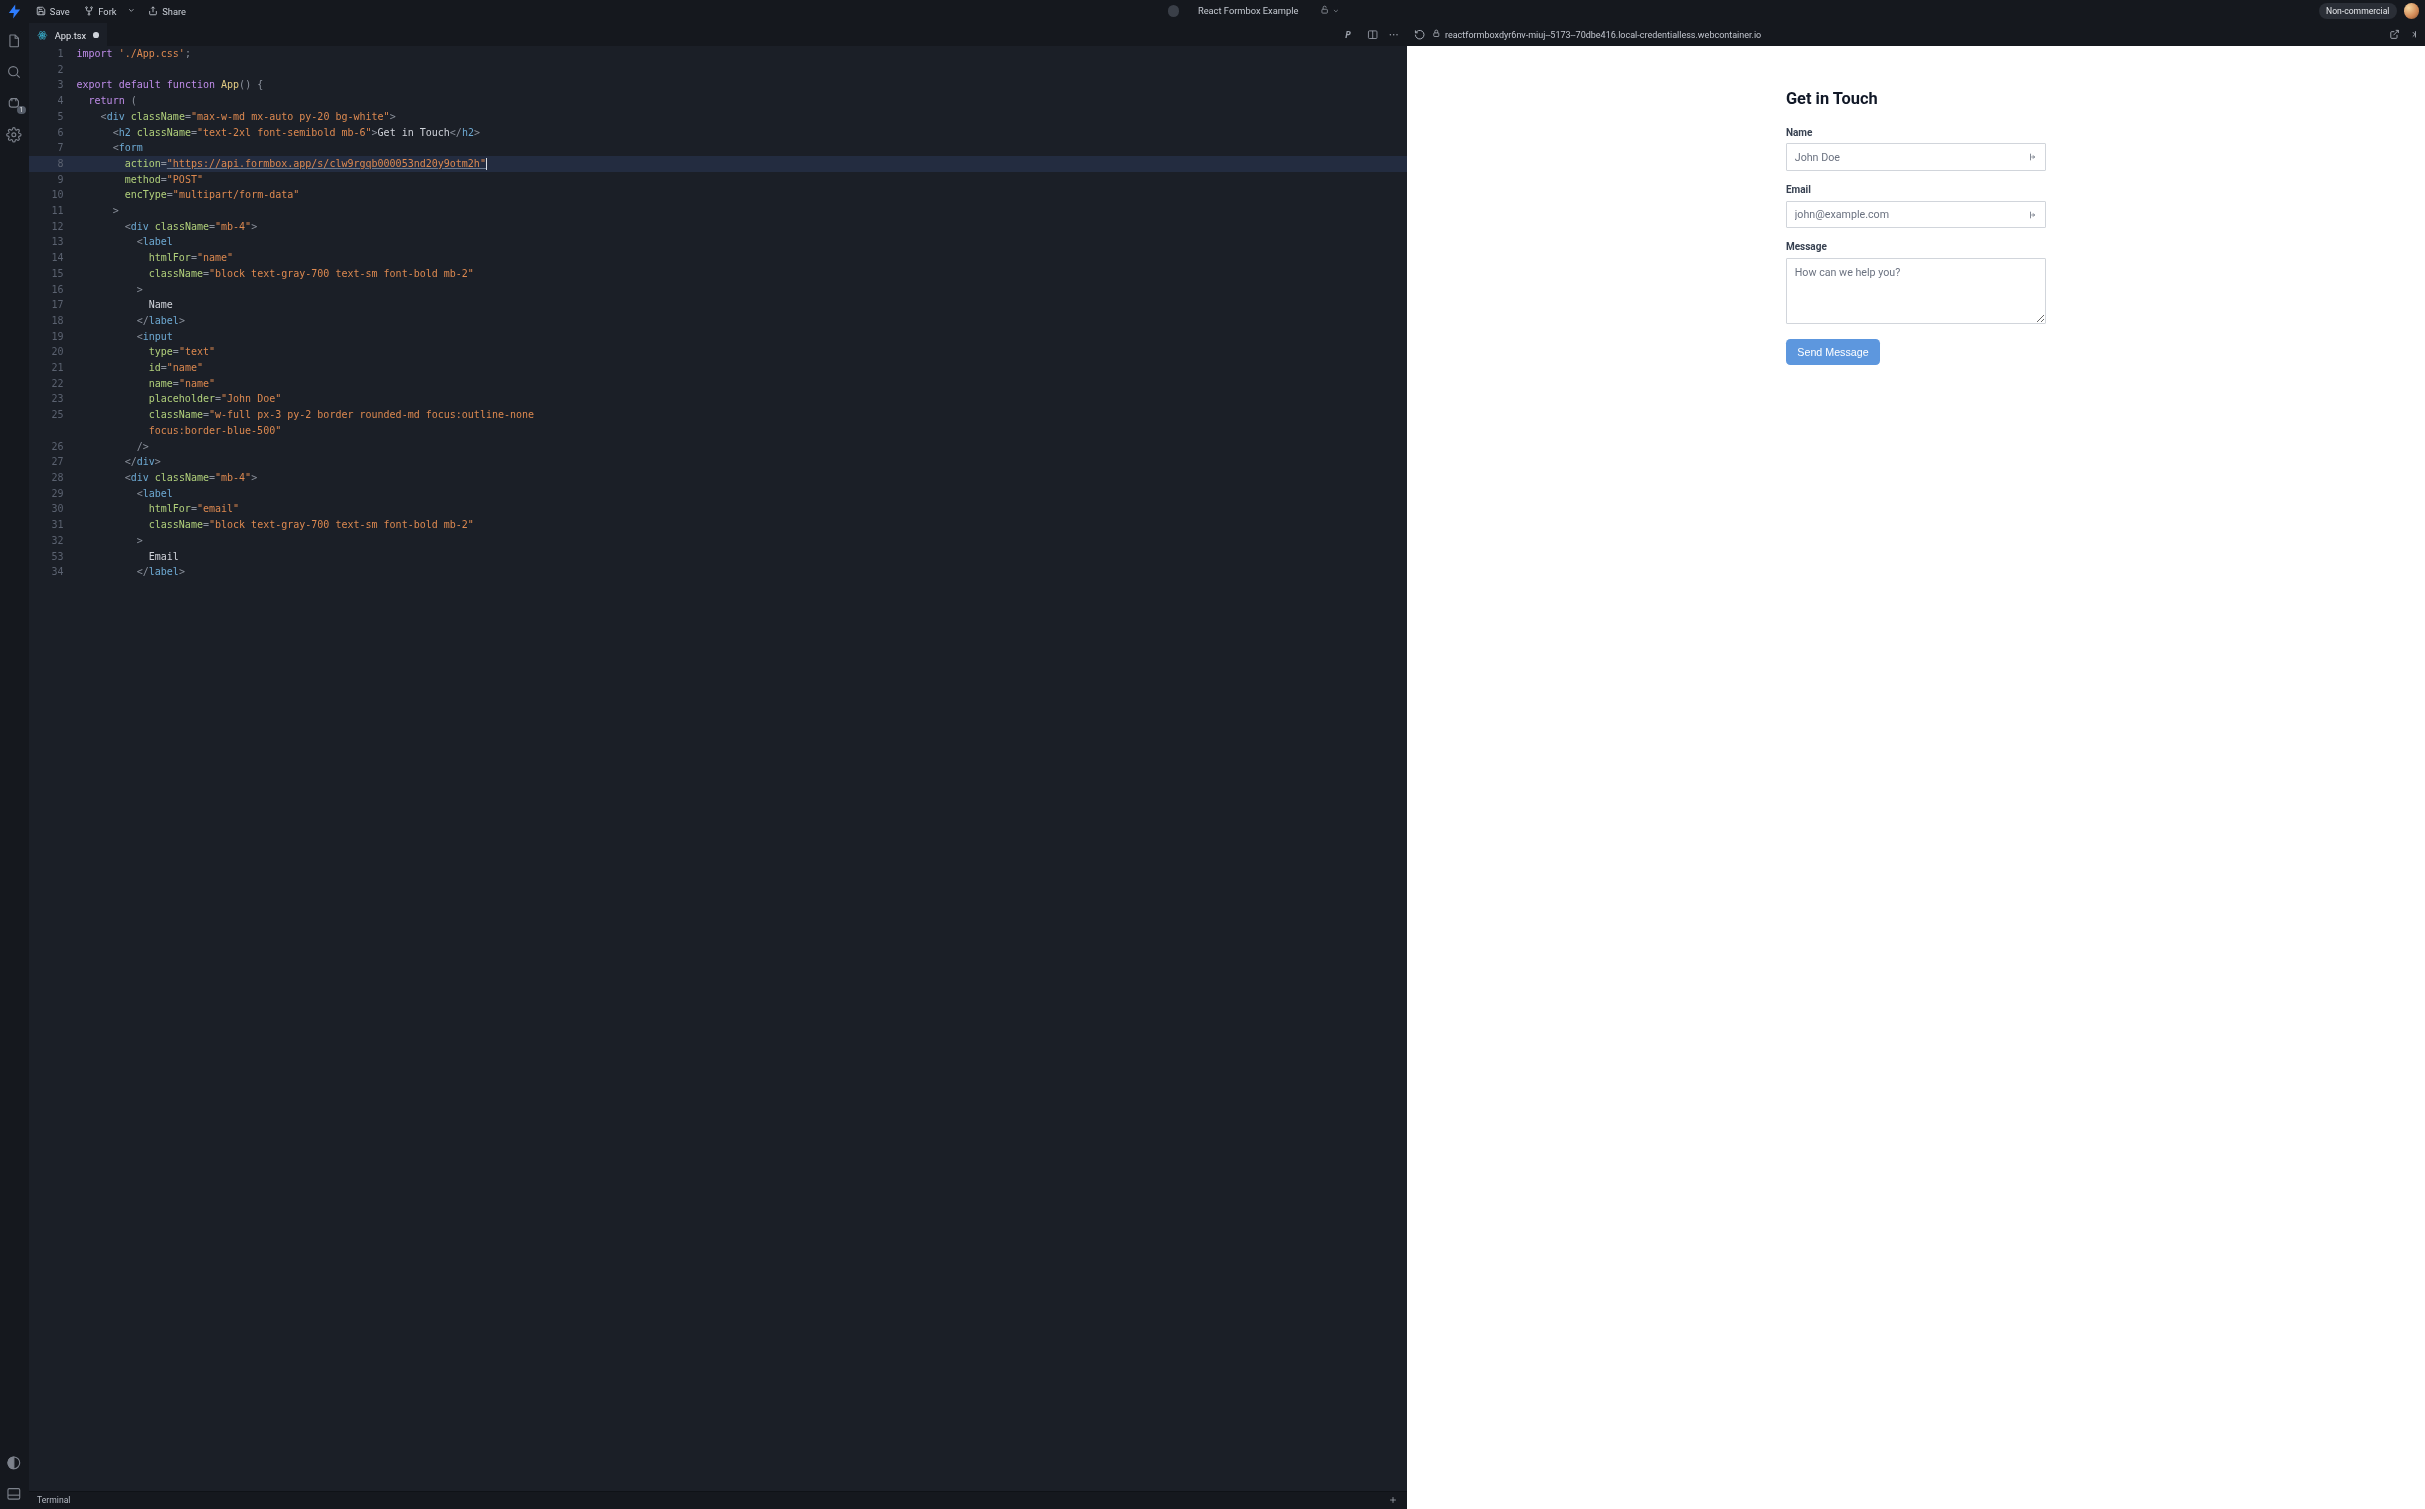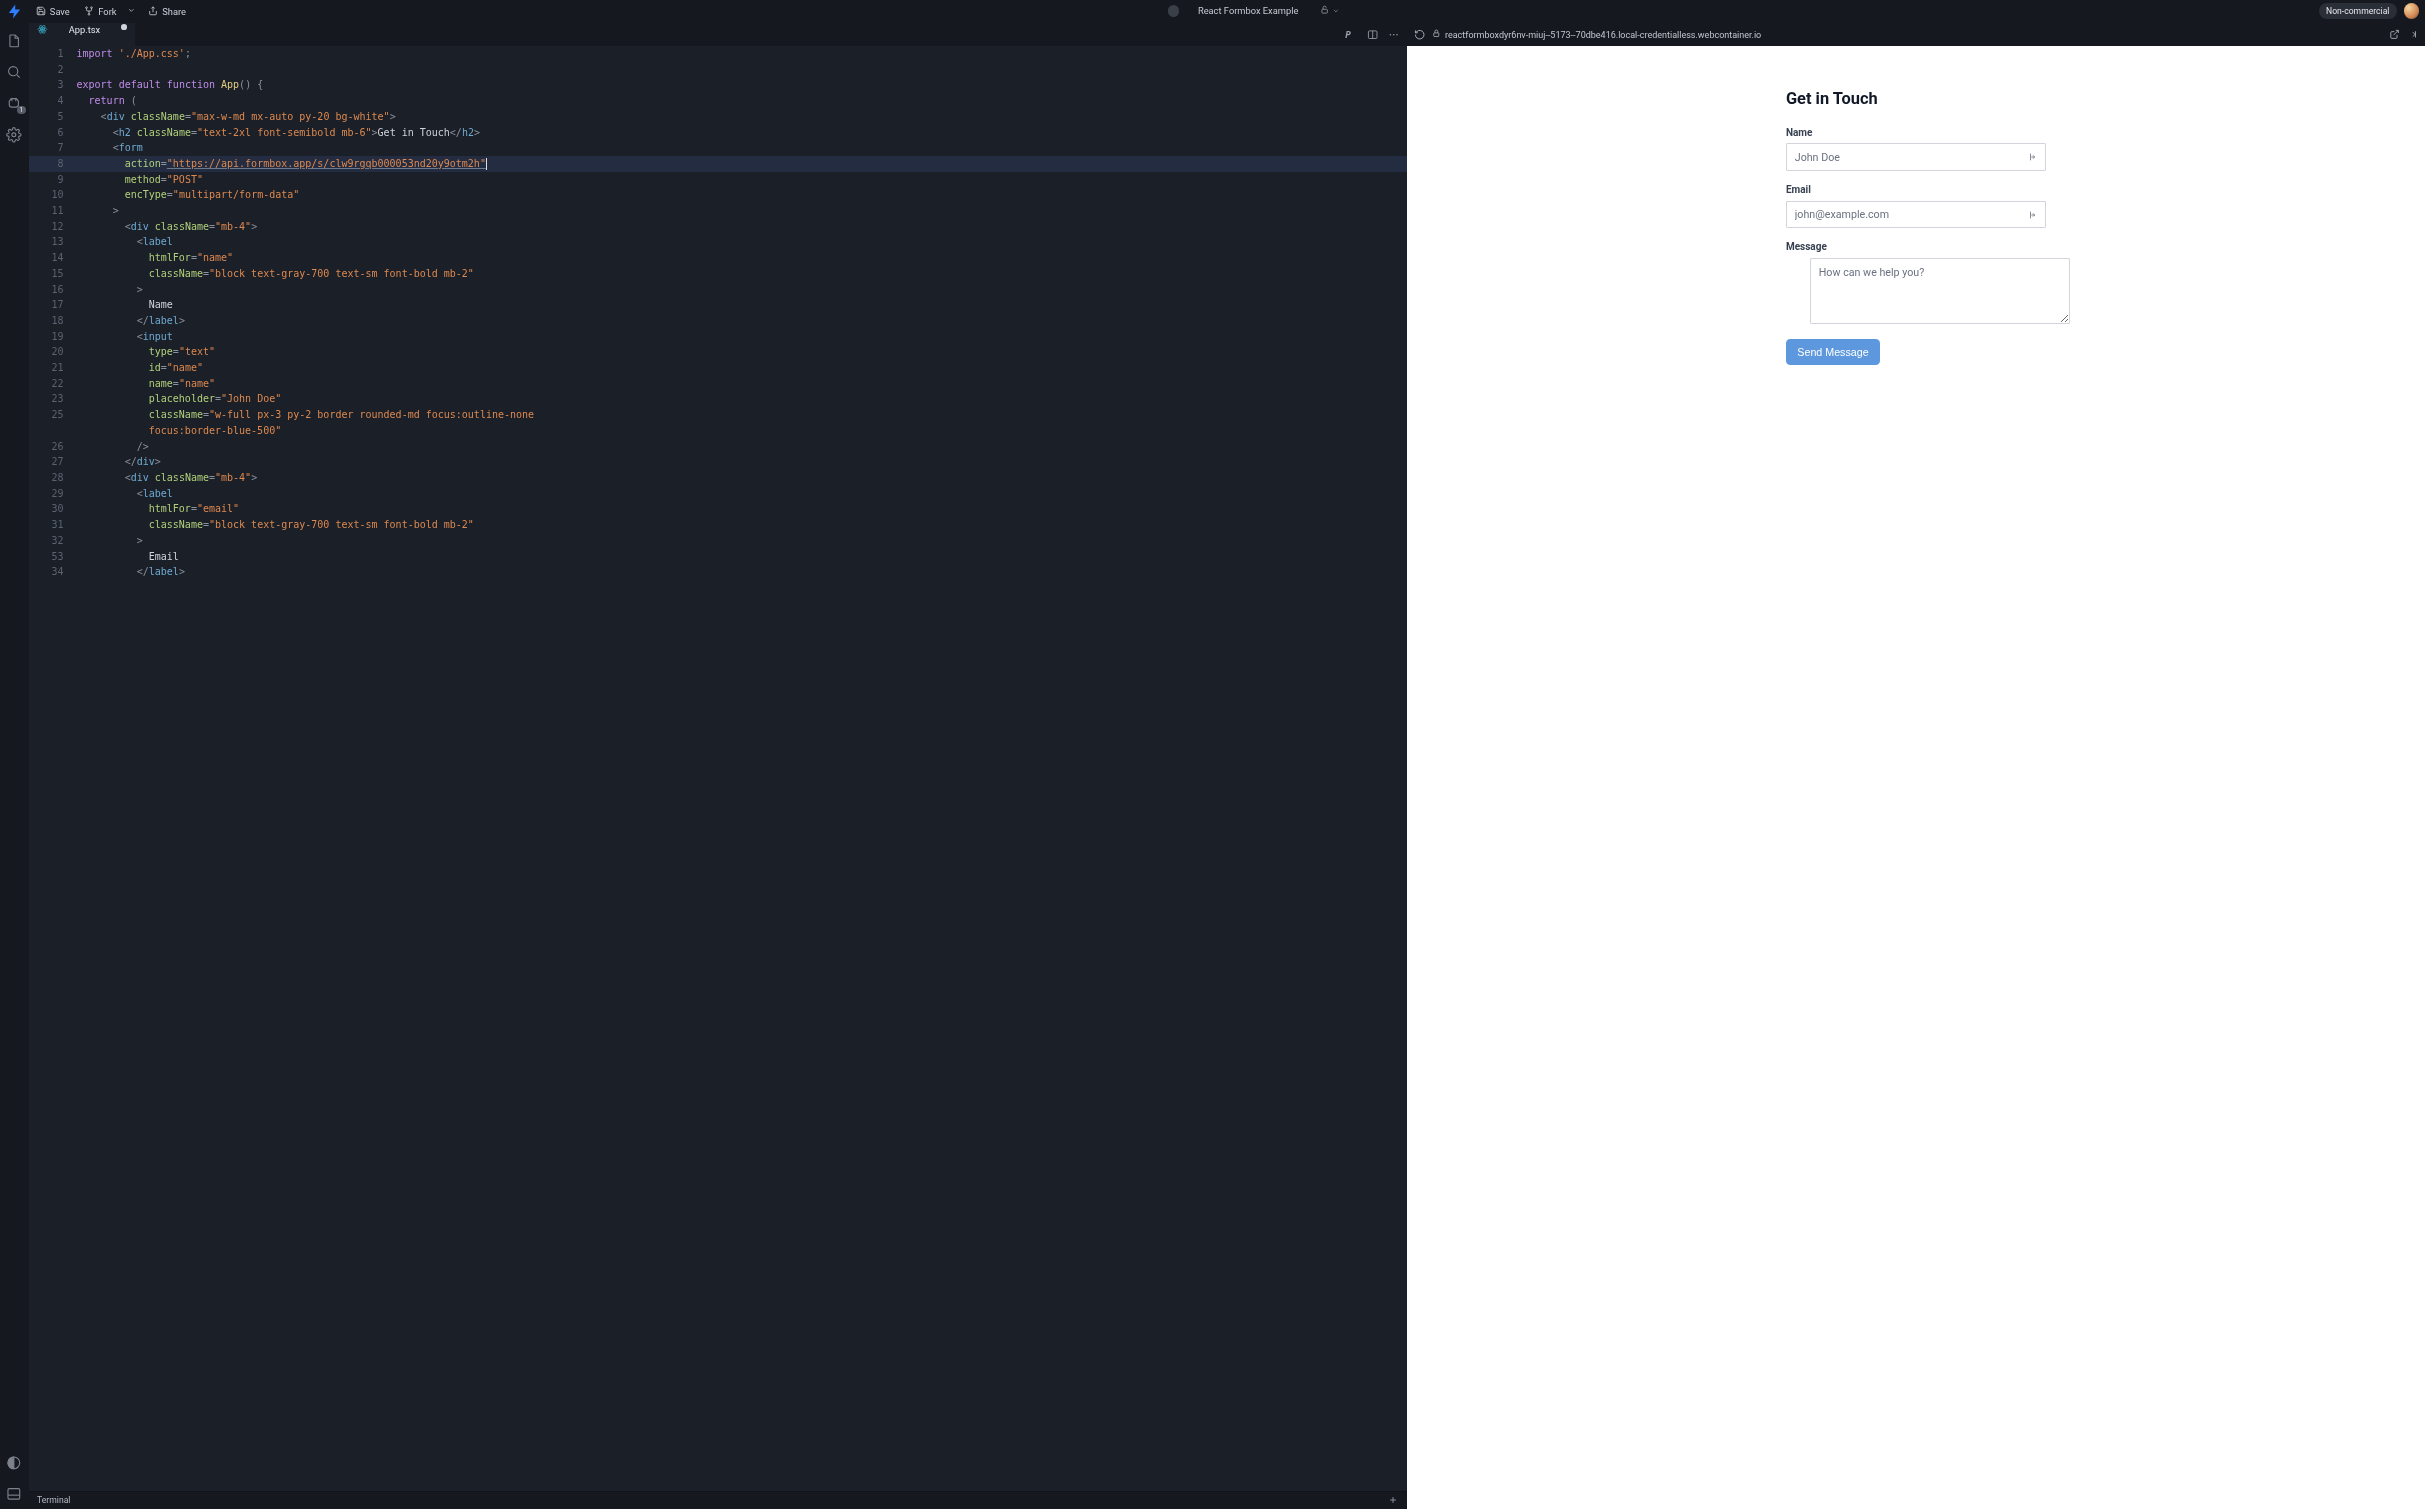--- a/index.html
+++ b/index.html
@@ -105,21 +105,21 @@
   background:#1b1f27;
 }
 
 
 .tabsrow {
   height: 23px;
   background:#15181e;
   display:flex; align-items:stretch;
 }
 .tab {
-  display:flex; gap:21px;
+  display:flex; align-items:center; gap:7px;
   padding: 0 8.6px;
   background:#1b1f27;
   border-top: 0.7px solid #1b1f27;
   color:#e3e6ec;
   font-size:9.3px;
   cursor:pointer;
 }
 .tab .react-ico { width:10.7px; height:10.7px; color:#38b3d1;}
 .tab .dirty-dot { width:5.7px; height:5.7px; border-radius:50%; background:#cfd3da; }
 .tabsrow .tabspacer { flex:1; }
@@ -232,21 +232,21 @@
 .ffield input, .ffield textarea {
   width:100%;
   border:0.7px solid #d1d5db;
   border-radius:1px;
   padding:6.4px 7.8px;
   font-size:10.7px;
   color:#111827;
   font-family:inherit;
 }
 .ffield input::placeholder, .ffield textarea::placeholder { color:#6b7280; }
-.ffield textarea { min-height: 66px; resize: vertical; margin-left: 24px; }
+.ffield textarea { min-height: 66px; resize: vertical; }
 .input-wrap { position:relative; }
 .field-glyph {
   position:absolute; right:7.1px; top:50%; transform:translateY(-50%);
   width:10px; height:10px; color:#6b7280;
 }
 .btn {
   background:#5d97de;
   color:#fff;
   font-size:10.7px;
   padding:7.1px 11.4px;

